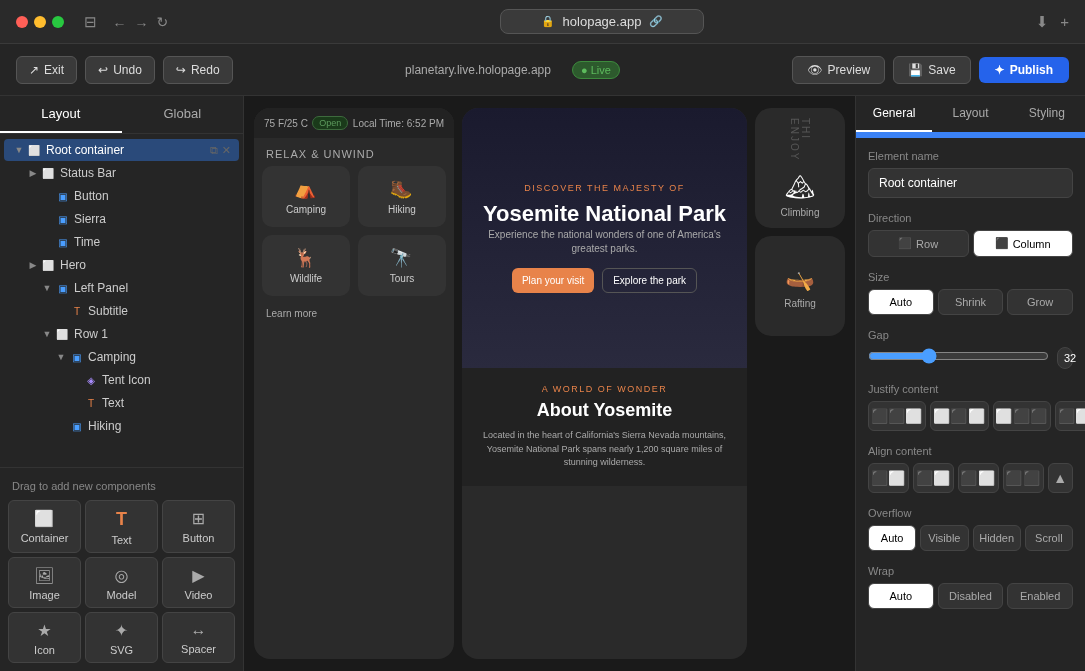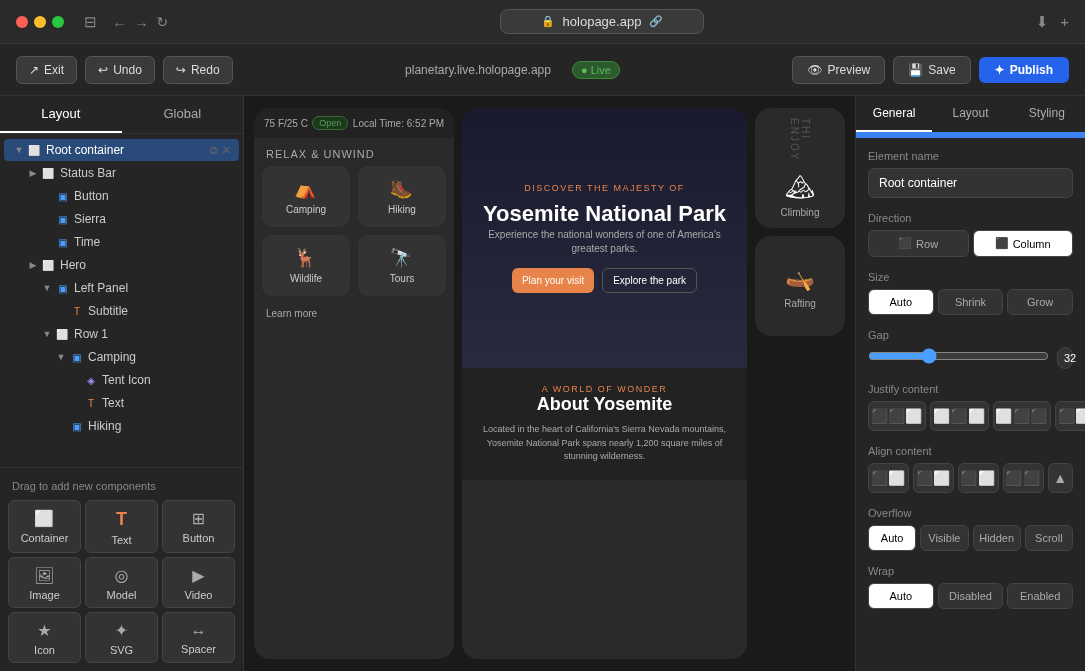--- a/index.html
+++ b/index.html
@@ -417,20 +417,21 @@
     .about-section {
       padding: 16px;
       background: #222;
     }
     .about-subtitle {
       color: #e8834a;
       font-size: 9px;
       letter-spacing: 1.5px;
       text-transform: uppercase;
       text-align: center;
+      margin-bottom: 6px;
     }
     .about-title {
       font-size: 18px;
       font-weight: 700;
       color: #fff;
       text-align: center;
       margin-bottom: 8px;
     }
     .about-desc {
       font-size: 9px;

